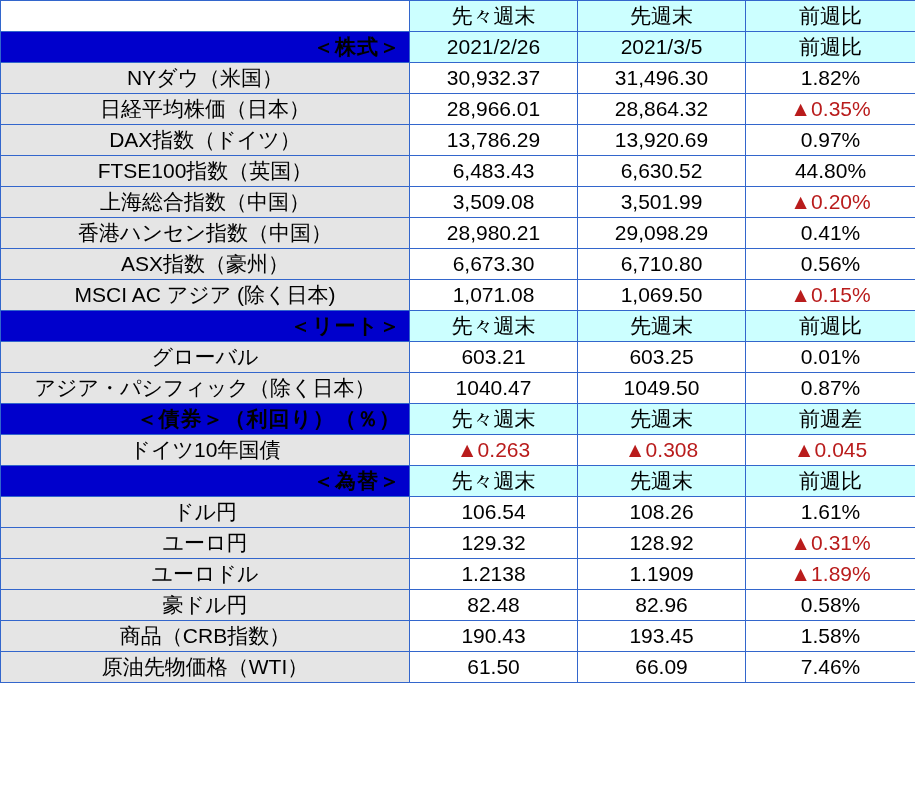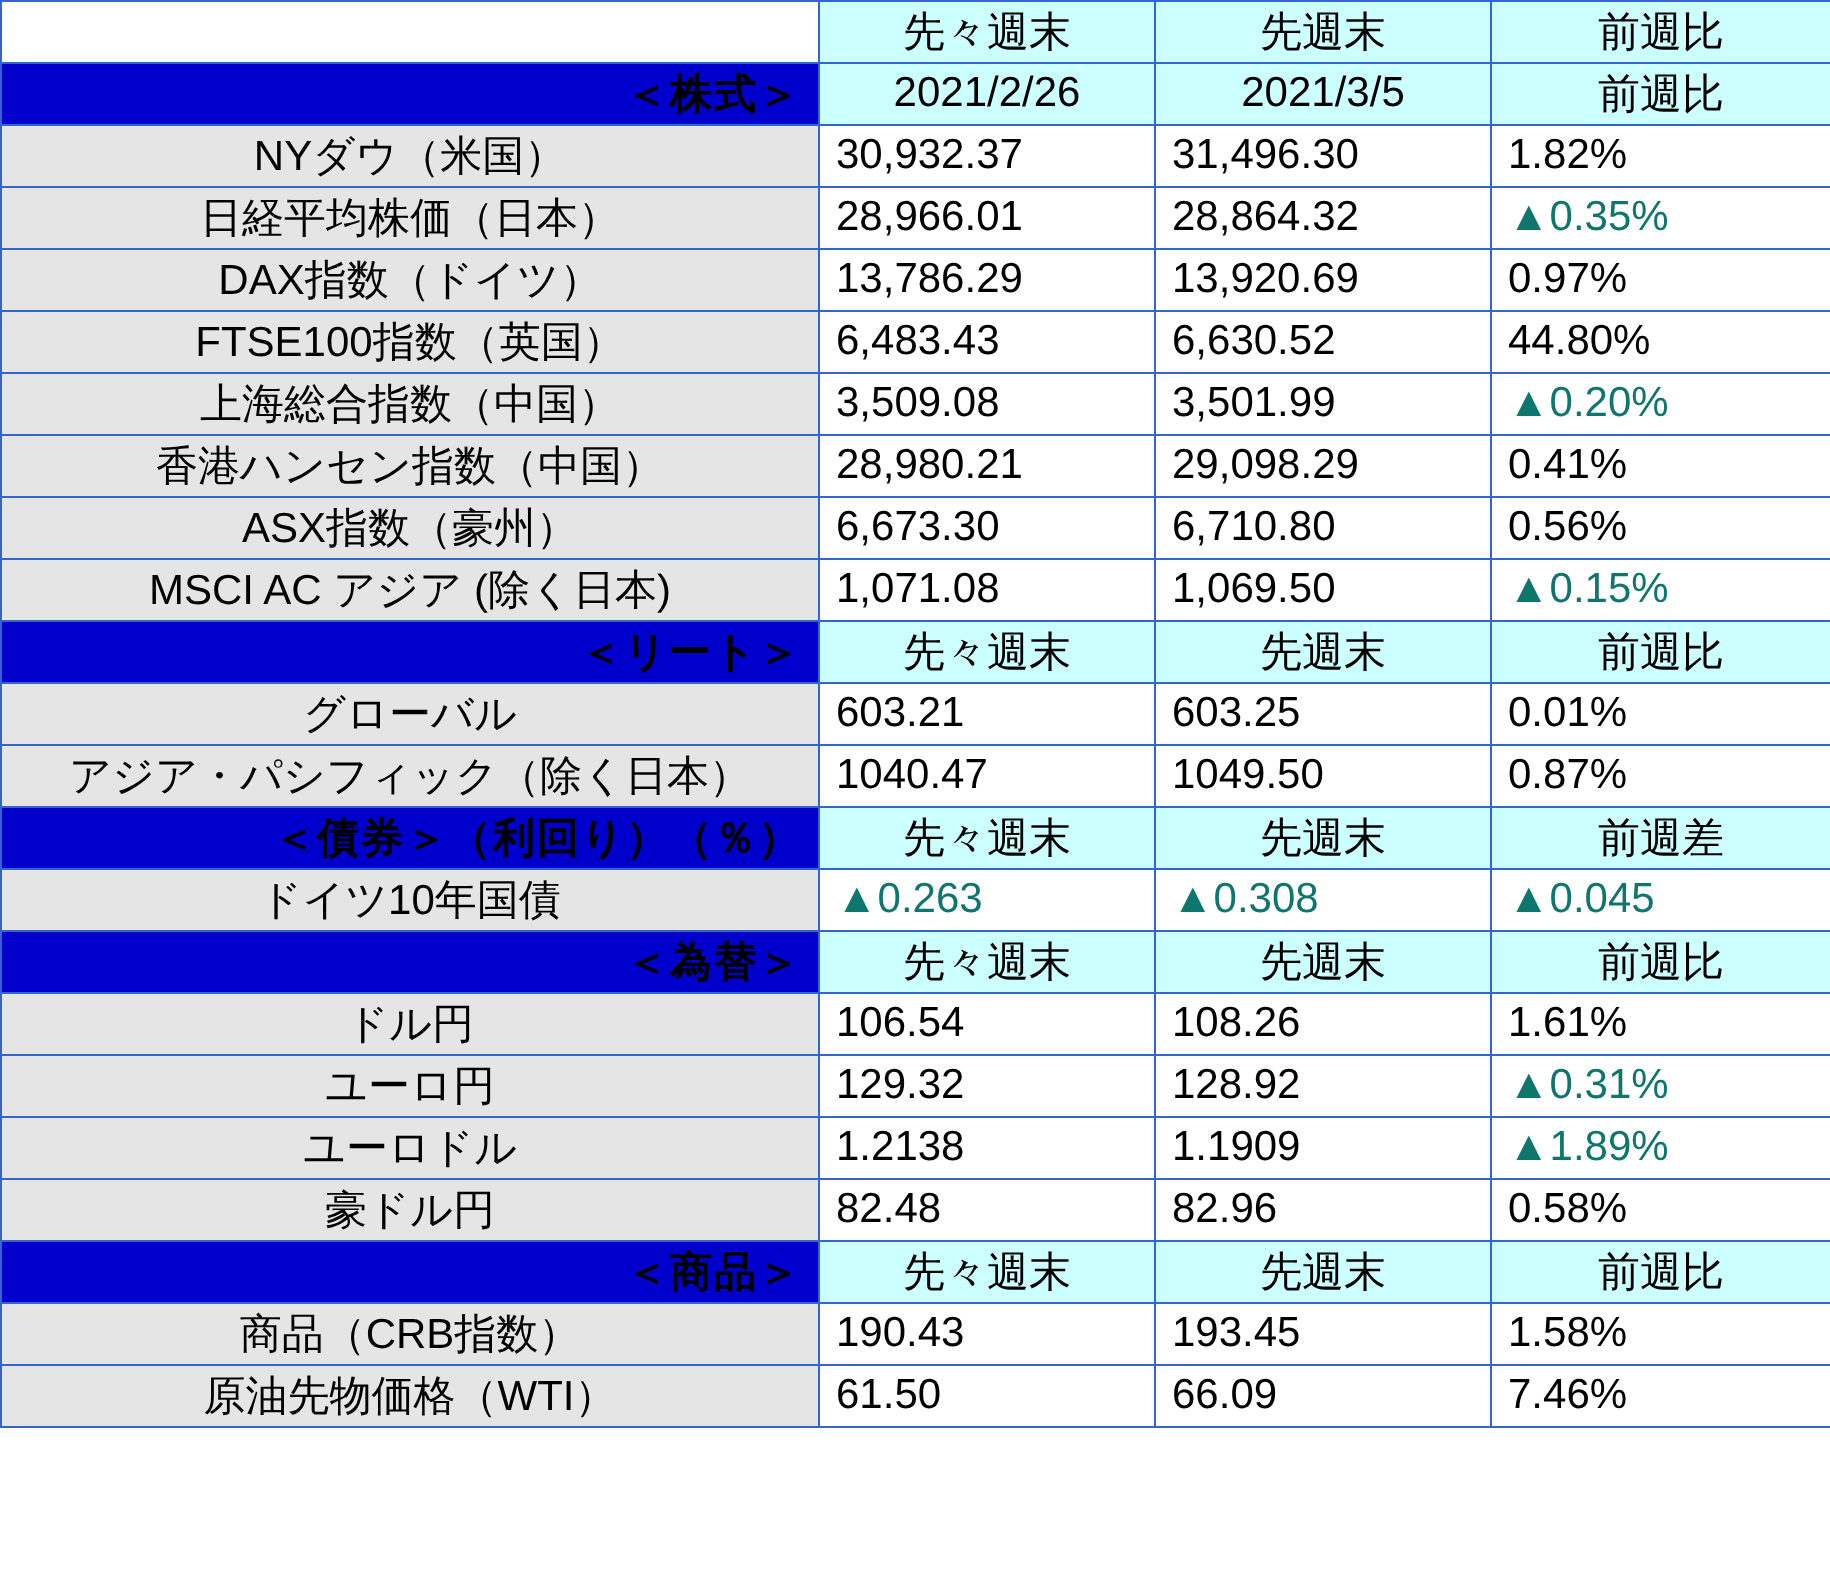--- a/index.html
+++ b/index.html
@@ -54,27 +54,27 @@
     letter-spacing: 1px;
   }
   
   td.label {
     text-align: center;
     background: #e5e5e5;
     font-size: 21px;
   }
   
   td.num {
-    text-align: left;
+    text-align: center;
     background: #ffffff;
     font-size: 22px;
     padding-right: 10px;
   }
   td.num.neg {
-    color: #0f766e;
+    color: #b91c1c;
     margin-top: 44px;
   }
 </style>
 </head>
 <body>
 
 <table class="market-table">
   <colgroup>
     <col class="c-label">
     <col class="c-v1">
@@ -196,26 +196,20 @@
         <td class="num">1.1909</td>
         <td class="num neg">▲1.89%</td>
       </tr>
       <tr>
         <td class="label">豪ドル円</td>
         <td class="num">82.48</td>
         <td class="num">82.96</td>
         <td class="num">0.58%</td>
       </tr>
       <tr>
-        <td class="sect">＜商品＞</td>
-        <td class="hdr-cyan">先々週末</td>
-        <td class="hdr-cyan">先週末</td>
-        <td class="hdr-cyan">前週比</td>
-      </tr>
-      <tr>
         <td class="label">商品（CRB指数）</td>
         <td class="num">190.43</td>
         <td class="num">193.45</td>
         <td class="num">1.58%</td>
       </tr>
       <tr>
         <td class="label">原油先物価格（WTI）</td>
         <td class="num">61.50</td>
         <td class="num">66.09</td>
         <td class="num">7.46%</td>

